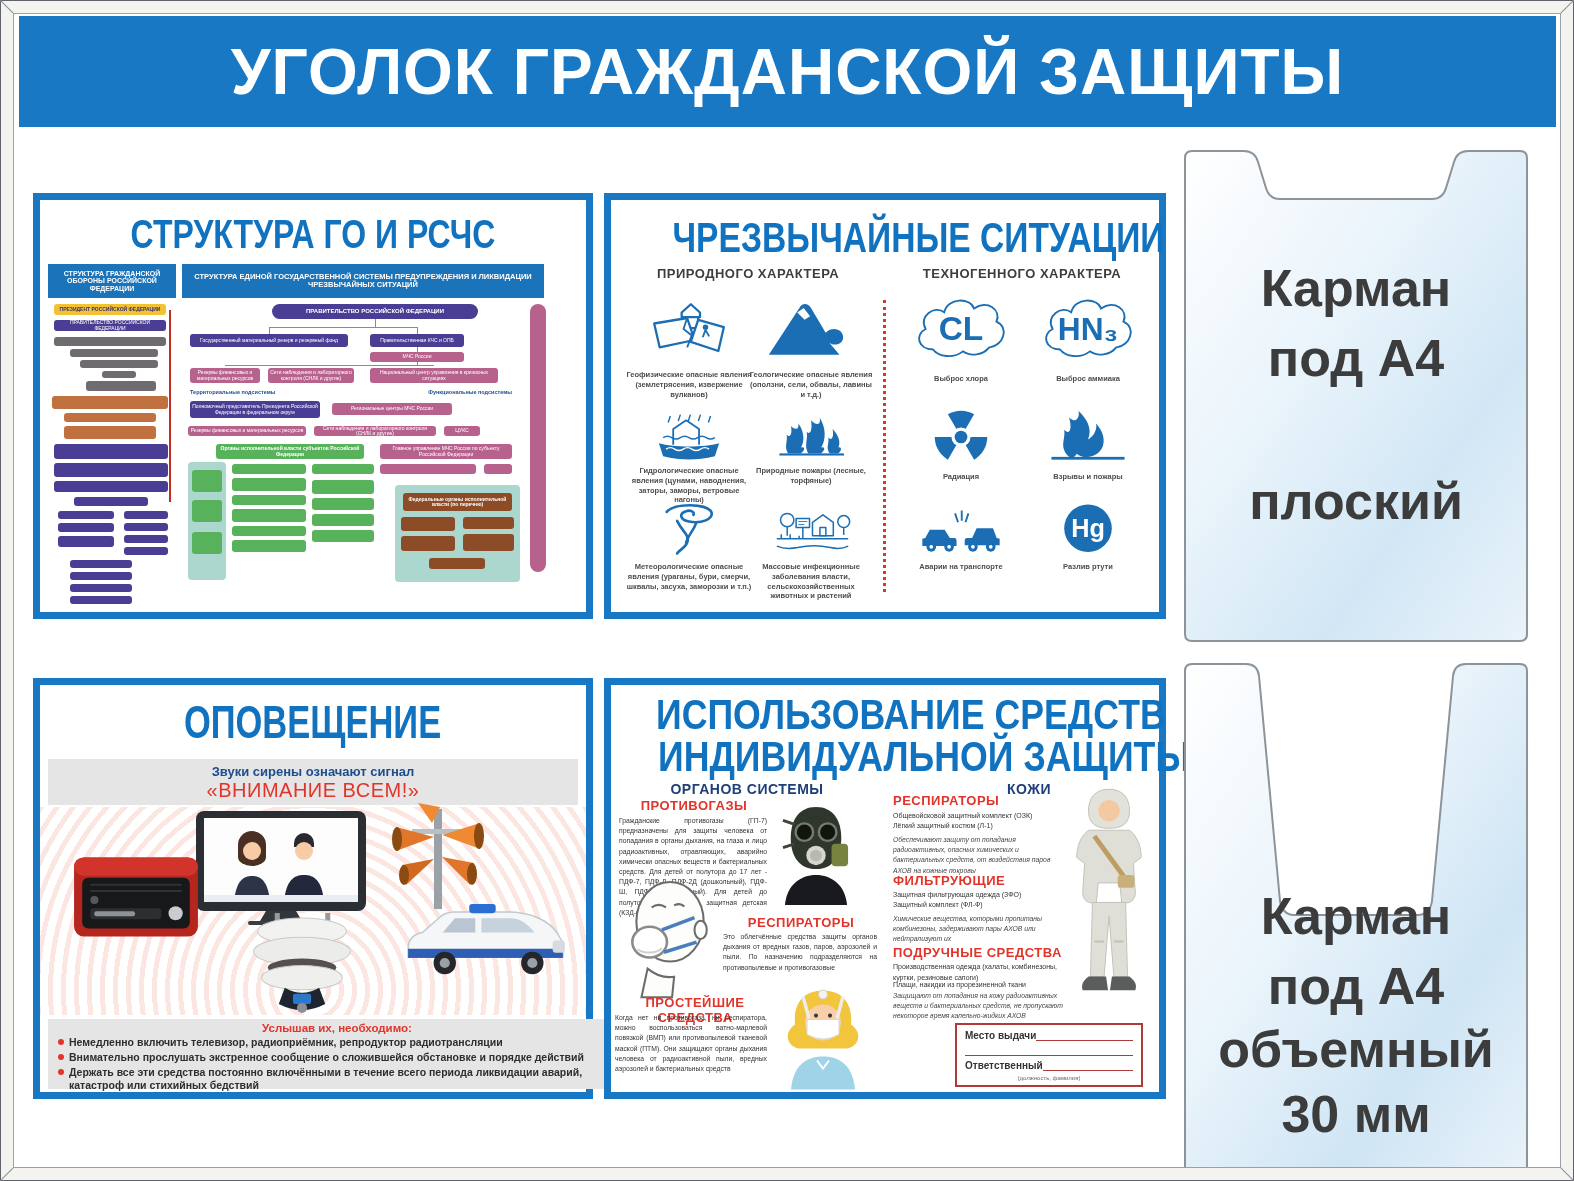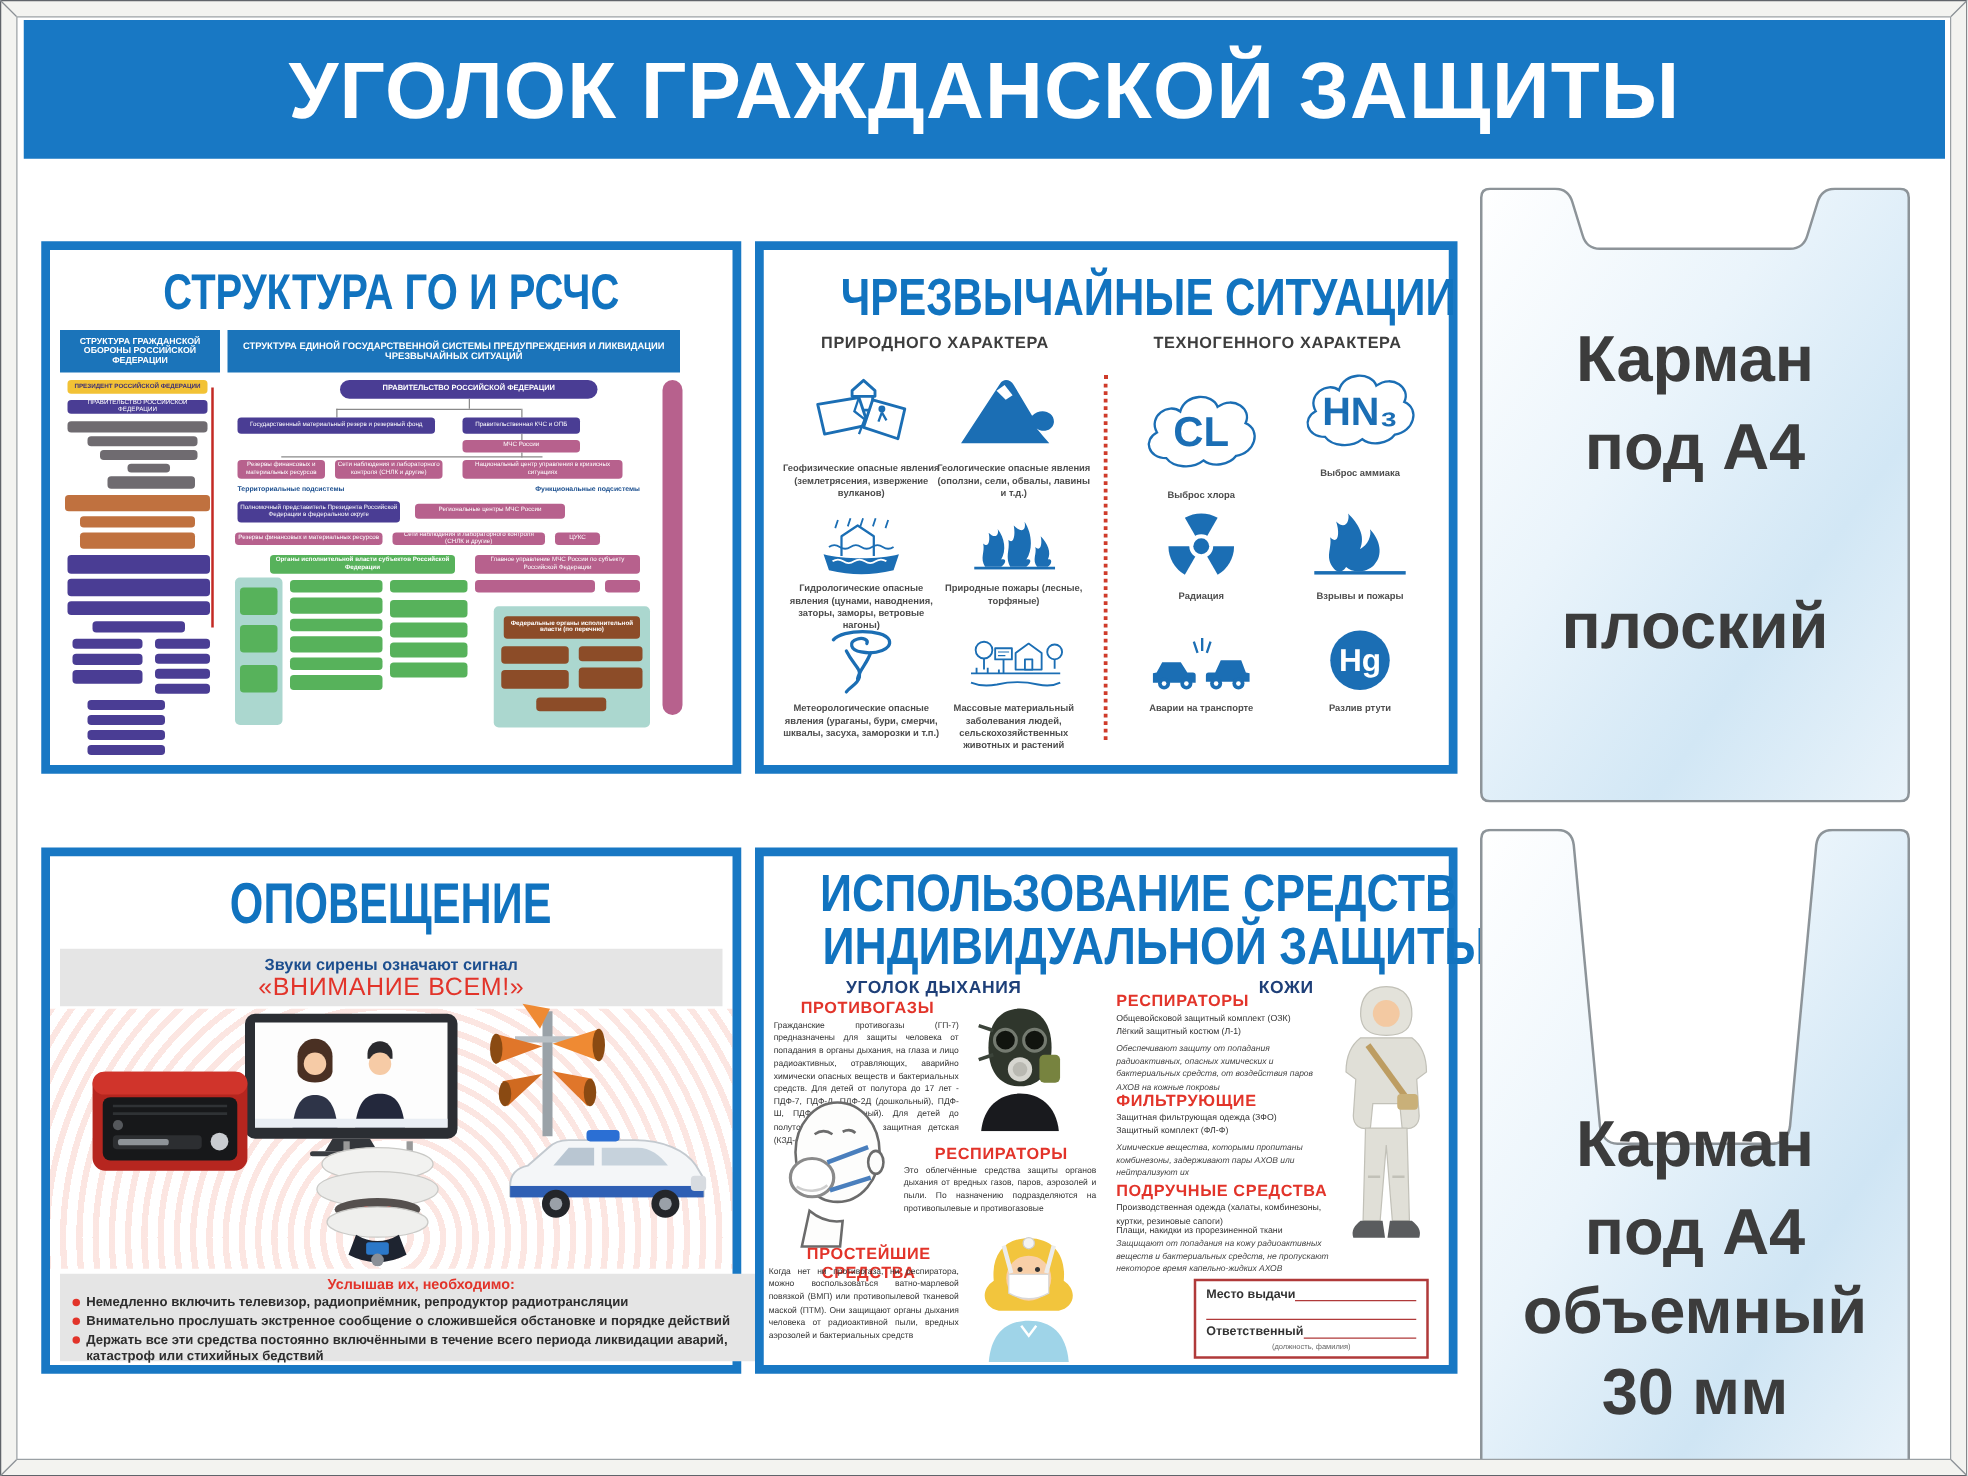--- a/index.html
+++ b/index.html
@@ -246,24 +246,24 @@
             <path d="M28 36 v12"></path>
           <circle cx="104" cy="29" r="8"></circle>
             <path d="M104 37 v10"></path>
           <rect x="40" y="25" width="18" height="12"></rect>
             <path d="M49 37 v15"></path>
           <path d="M43 29 h12 M43 33 h8" stroke-width="1.2"></path>
           <path d="M14 52 H110 M20 46 v6 M32 46 v6 M44 48 v4"></path>
           <path d="M14 62 q12 5 28 2 q22 -5 44 0 q14 3 24 -2" fill="none"></path>
         </g>
       </svg>
-      <div class="em-cap">Массовые материальный заболевания людей, сельскохозяйственных животных и растений</div>
-    </div>
-
-    <div class="abs em-item" style="left:287px;top:105px;width:126px;">
+      <div class="em-cap">Массовые инфекционные заболевания власти, сельскохозяйственных животных и растений</div>
+    </div>
+
+    <div class="abs em-item" style="left:287px;top:88px;width:126px;">
       <svg width="118" height="82" viewBox="0 0 120 88">
         <path d="M30 66 C14 66 10 50 22 44 C14 30 32 18 42 26 C46 10 70 10 74 22 C88 12 104 24 98 36 C112 42 106 62 90 64 C84 72 70 74 62 68 C52 76 36 74 30 66 Z" fill="#fff" stroke="#1b6eb4" stroke-width="2"></path>
         <text x="60" y="56" font-size="36" font-weight="bold" fill="#1b6eb4" text-anchor="middle">CL</text>
       </svg>
       <div class="em-cap">Выброс хлора</div>
     </div>
     <div class="abs em-item" style="left:414px;top:88px;width:126px;">
       <svg width="118" height="82" viewBox="0 0 120 88">
         <path d="M30 66 C14 66 10 50 22 44 C14 30 32 18 42 26 C46 10 70 10 74 22 C88 12 104 24 98 36 C112 42 106 62 90 64 C84 72 70 74 62 68 C52 76 36 74 30 66 Z" fill="#fff" stroke="#1b6eb4" stroke-width="2"></path>
         <text x="60" y="56" font-size="34" font-weight="bold" fill="#1b6eb4" text-anchor="middle">HN₃</text>
@@ -418,21 +418,21 @@
   </div>
 
   <div class="poster" style="left:604px;top:678px;width:562px;height:421px;">
     <div class="ptitle" style="top:6px;font-size:42px;">
       <span class="cond" style="transform:scaleX(0.85);">ИСПОЛЬЗОВАНИЕ СРЕДСТВ</span>
     </div>
     <div class="ptitle" style="top:48px;font-size:42px;">
       <span class="cond" style="transform:scaleX(0.85);">ИНДИВИДУАЛЬНОЙ ЗАЩИТЫ</span>
     </div>
 
-    <div class="abs ppe-hdr" style="left:8px;top:96px;width:256px;">УГОЛОК ДЫХАНИЯ</div>
+    <div class="abs ppe-hdr" style="left:8px;top:96px;width:256px;">ОРГАНОВ СИСТЕМЫ</div>
     <div class="abs ppe-red" style="left:8px;top:113px;width:150px;">ПРОТИВОГАЗЫ</div>
     <div class="abs ppe-txt" style="left:8px;top:131px;width:148px;">Гражданские противогазы (ГП-7) предназначены для защиты человека от попадания в органы дыхания, на глаза и лицо радиоактивных, отравляющих, аварийно химически опасных веществ и бактериальных средств. Для детей от полутора до 17 лет - ПДФ-7, ПДФ-Д, ПДФ-2Д (дошкольный), ПДФ-Ш, ПДФ-2Ш (школьный). Для детей до полутора лет - камера защитная детская (КЗД-6).</div>
     <svg class="abs" style="left:164px;top:118px;" width="82" height="102" viewBox="0 0 80 105">
       <path d="M8 105 C10 84 24 74 40 74 C56 74 70 84 72 105 Z" fill="#191a1e"></path>
       <path d="M40 4 C58 4 66 18 66 36 C66 54 58 68 40 68 C22 68 14 54 14 36 C14 18 22 4 40 4 Z" fill="#2f362c"></path>
       <path d="M18 22 L6 18 M18 42 L6 46" stroke="#3c443a" stroke-width="3"></path>
       <circle cx="28" cy="30" r="9" fill="#11140f" stroke="#747a70" stroke-width="2.5"></circle>
       <circle cx="52" cy="30" r="9" fill="#11140f" stroke="#747a70" stroke-width="2.5"></circle>
       <rect x="56" y="42" width="17" height="23" rx="4" fill="#77833f"></rect>
       <circle cx="40" cy="54" r="10" fill="#d6d6d0"></circle>

